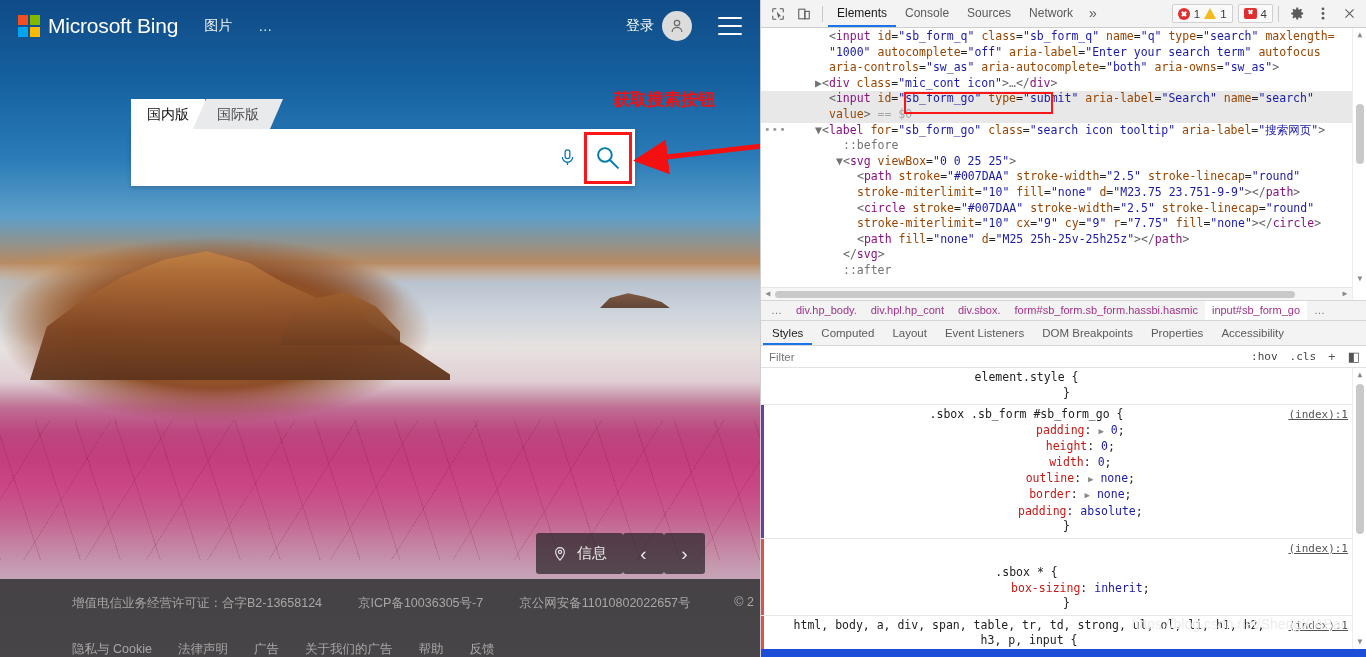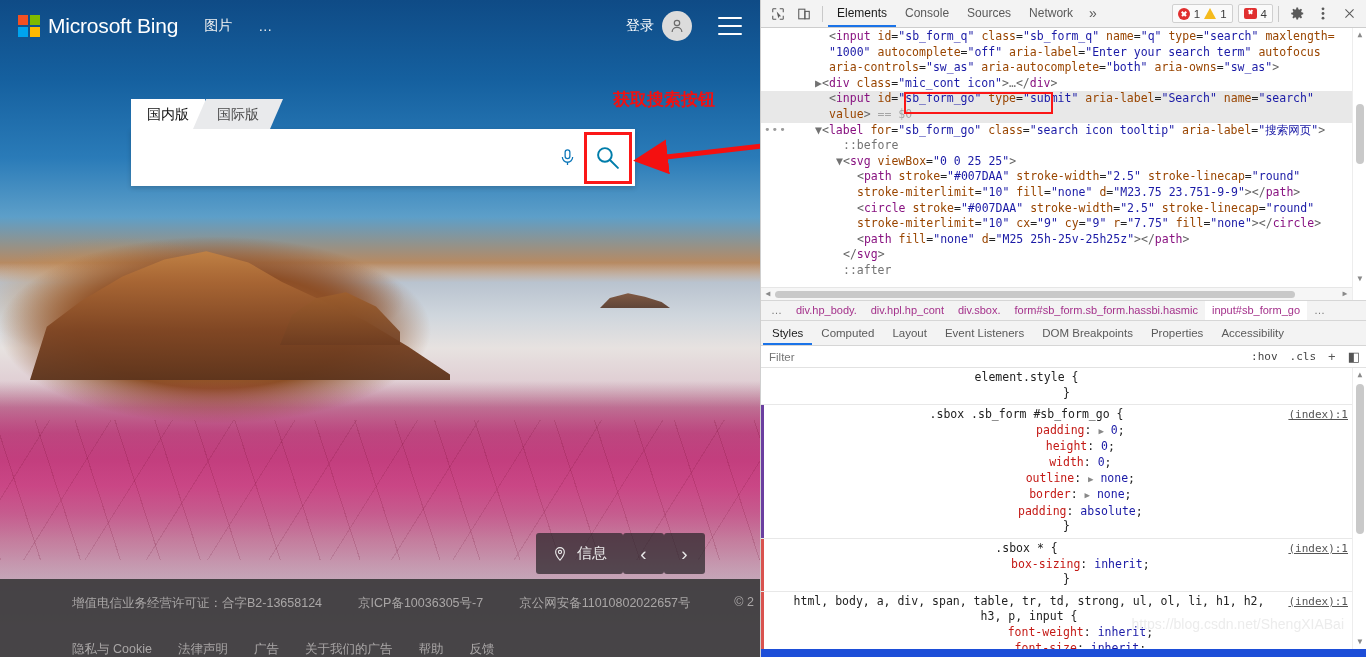--- a/index.html
+++ b/index.html
@@ -512,21 +512,21 @@
             <div class="ln">    <span class="prop">height</span>: <span class="val">0</span>;</div>
             <div class="ln">    <span class="prop">width</span>: <span class="val">0</span>;</div>
             <div class="ln">    <span class="prop">outline</span>: <span class="expander">▶</span> <span class="val">none</span>;</div>
             <div class="ln">    <span class="prop">border</span>: <span class="expander">▶</span> <span class="val">none</span>;</div>
             <div class="ln">    <span class="prop">padding</span>: <span class="val">absolute</span>;</div>
             <div class="ln">}</div>
           </div>
           <div class="rule">
             <div class="marker-left" style="background: rgb(217, 83, 79);"></div>
             <span class="src">(index):1</span>
-            <div class="ln sel-txt" style="white-space: pre-wrap; padding-right: 80px;">.sbox * {</div>
+            <div class="ln sel-txt" style="white-space: pre-wrap; padding-right: 80px; margin-top: 24px;">.sbox * {</div>
             <div class="ln">    <span class="prop">box-sizing</span>: <span class="val">inherit</span>;</div>
             <div class="ln">}</div>
           </div>
           <div class="rule">
             <div class="marker-left" style="background: rgb(217, 83, 79);"></div>
             <span class="src">(index):1</span>
             <div class="ln sel-txt" style="white-space: pre-wrap; padding-right: 98px; margin-left: 23px;">html, body, a, div, span, table, tr, td, strong, ul, ol, li, h1, h2, h3, p, input {</div>
             <div class="ln">    <span class="prop">font-weight</span>: <span class="val">inherit</span>;</div>
             <div class="ln">    <span class="prop">font-size</span>: <span class="val">inherit</span>;</div>
           </div>

